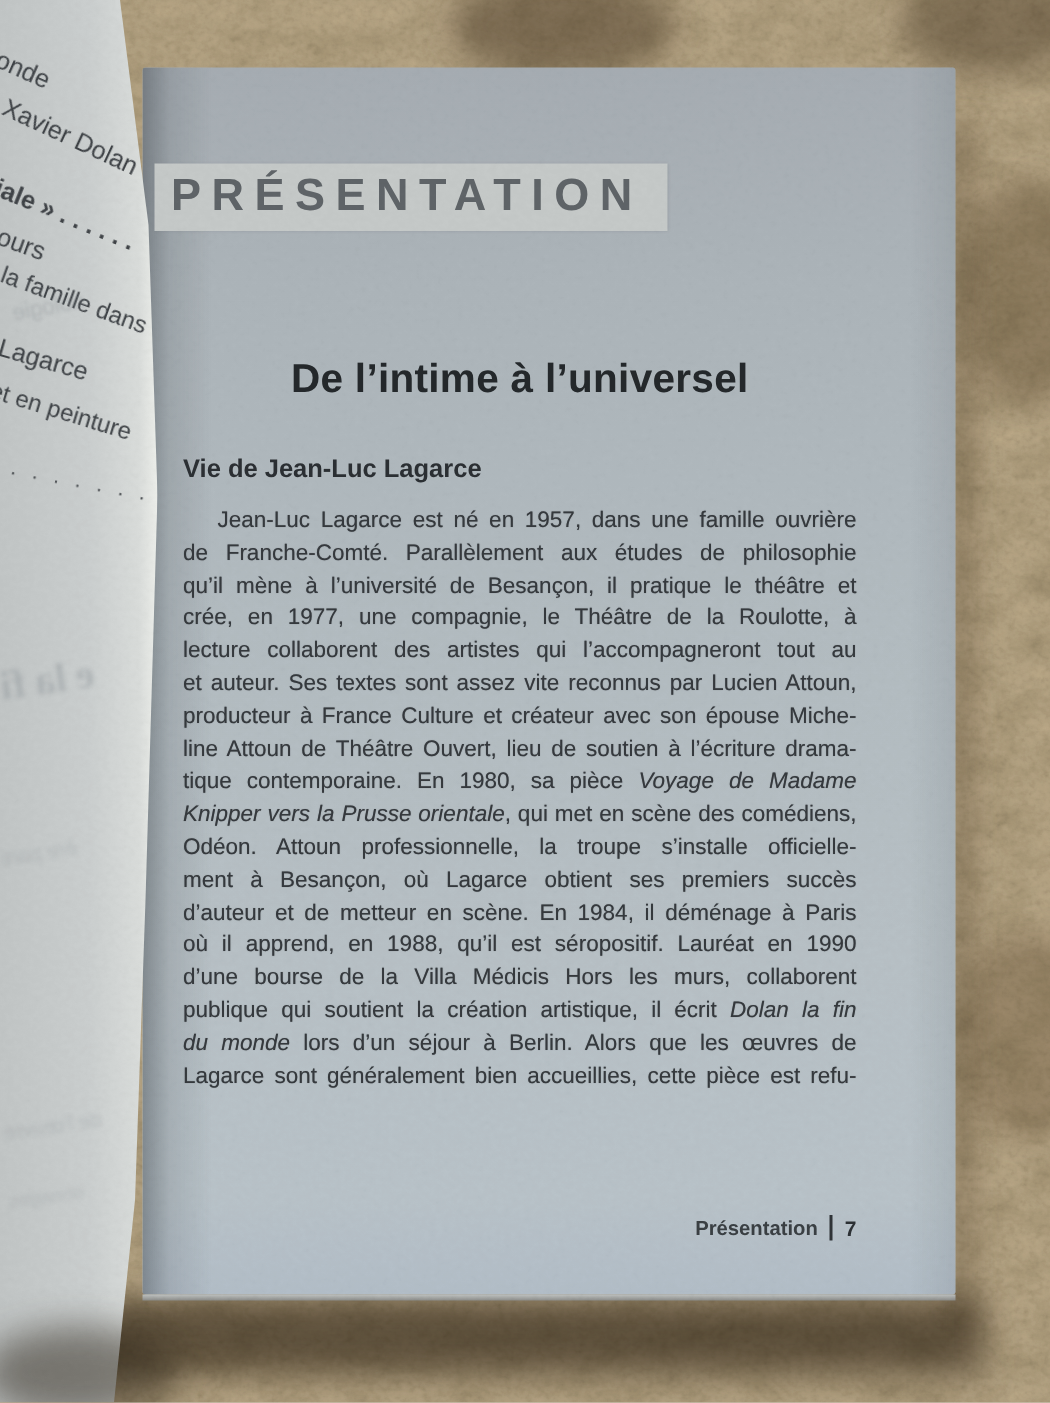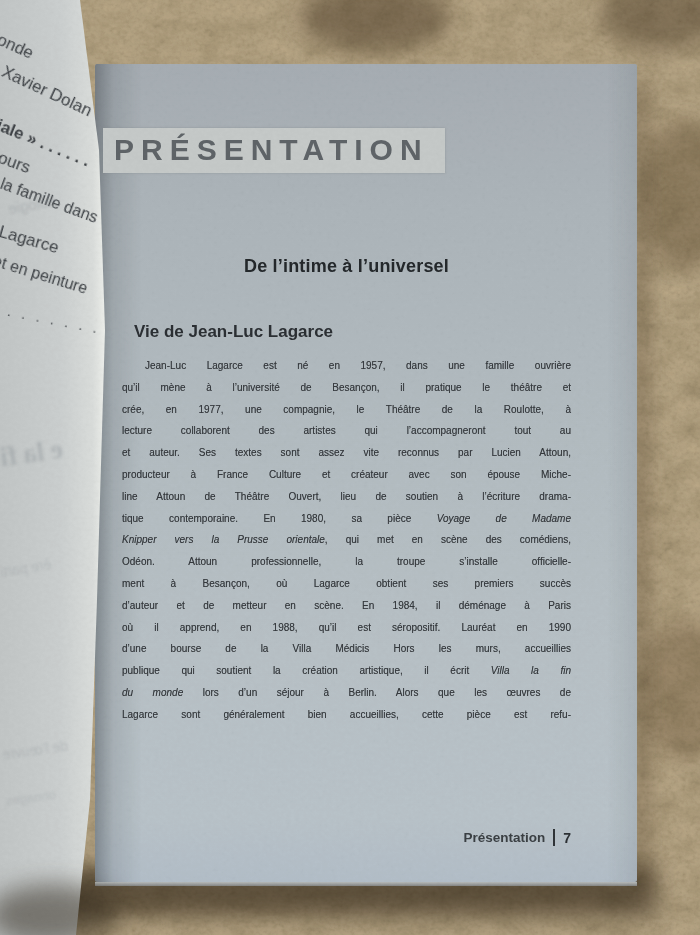--- a/index.html
+++ b/index.html
@@ -15,43 +15,43 @@
   .patch-c{left:600px;top:-20px;width:120px;height:70px;background:rgba(70,55,35,.45);}
   .patch-d{left:640px;top:620px;width:90px;height:140px;background:rgba(96,78,52,.35);}
 
   
   .book-bottom-shadow{position:absolute;left:50px;top:866px;width:606px;height:50px;
       background:rgba(44,33,18,.62);filter:blur(11px);z-index:1;}
   .book-right-shadow{position:absolute;left:633px;top:80px;width:16px;height:800px;
       background:rgba(58,45,26,.32);filter:blur(9px);z-index:1;}
 
   
-  .right-page{position:absolute;left:95px;top:64px;width:542px;height:818px;z-index:2;
+  .right-page{position:absolute;left:95px;top:45px;width:542px;height:818px;z-index:2;
       background:linear-gradient(180deg,#a6adb3 0%,#adb5ba 18%,#b3bcc1 45%,#b8c1c6 72%,#b9c3c9 92%,#b3bec8 100%);
       border-radius:2px;}
   .right-page::before{content:"";position:absolute;inset:0;
       background:linear-gradient(90deg,rgba(42,48,54,.38) 0,rgba(42,48,54,.12) 18px,rgba(0,0,0,0) 46px),
                  linear-gradient(270deg,rgba(60,66,70,.10) 0,rgba(0,0,0,0) 30px);
       border-radius:2px;pointer-events:none;}
   .right-page::after{content:"";position:absolute;left:0;right:0;bottom:-4px;height:4px;
       background:linear-gradient(180deg,#cdd5da,#8d9296);opacity:.8;}
 
   .band{position:absolute;left:8px;top:64px;background:#c6cac9;padding:5px 16px 6px 11px;
       box-shadow:0 0 2px rgba(120,126,130,.5);}
   .band-text{font-size:30px;font-weight:bold;letter-spacing:7px;color:#5f6468;
       filter:blur(.3px);white-space:nowrap;}
 
   .page-title{position:absolute;left:27px;top:192px;width:449px;text-align:center;
-      font-size:18px;font-weight:bold;color:#24282b;letter-spacing:.2px;filter:blur(.2px);}
+      font-size:27px;font-weight:bold;color:#24282b;letter-spacing:.2px;filter:blur(.2px);}
 
   .section-heading{position:absolute;left:27px;top:258px;font-size:17px;font-weight:bold;
-      color:#2b2f33;filter:blur(.2px);margin-left:12px;}
+      color:#2b2f33;filter:blur(.2px);}
 
   .body-paragraph{position:absolute;left:27px;top:291px;width:449px;color:#35393d;
-      font-size:10px;line-height:21.8px;filter:blur(.25px);
+      font-size:15px;line-height:21.8px;filter:blur(.25px);
       text-shadow:0 0 .6px rgba(53,57,61,.55);}
   .body-line{text-align:justify;text-align-last:justify;white-space:normal;height:21.8px;overflow:visible;}
   .body-line.first{padding-left:23px;}
   .body-line .it{font-style:italic;}
 
   .footer{position:absolute;right:66px;bottom:36px;display:flex;align-items:center;gap:8px;
       filter:blur(.2px);}
   .footer-label{font-size:13.5px;font-weight:600;color:#3a3f43;}
   .footer-bar{width:2px;height:17px;background:#2f3337;}
   .footer-page{font-size:14px;font-weight:bold;color:#2c3034;}
@@ -119,34 +119,35 @@
     <div class="band">
       <div class="band-text">PRÉSENTATION</div>
     </div>
 
     <div class="page-title">De l’intime à l’universel</div>
 
     <div class="section-heading">Vie de Jean-Luc Lagarce</div>
 
     <div class="body-paragraph">
         <div class="body-line first"><span>Jean-Luc Lagarce est né en 1957, dans une famille ouvrière</span></div>
+        <div class="body-line"><span>de Franche-Comté. Parallèlement aux études de philosophie</span></div>
         <div class="body-line"><span>qu’il mène à l’université de Besançon, il pratique le théâtre et</span></div>
         <div class="body-line"><span>crée, en 1977, une compagnie, le Théâtre de la Roulotte, à</span></div>
         <div class="body-line"><span>lecture collaborent des artistes qui l’accompagneront tout au</span></div>
         <div class="body-line"><span>et auteur. Ses textes sont assez vite reconnus par Lucien Attoun,</span></div>
         <div class="body-line"><span>producteur à France Culture et créateur avec son épouse Miche-</span></div>
         <div class="body-line"><span>line Attoun de Théâtre Ouvert, lieu de soutien à l’écriture drama-</span></div>
         <div class="body-line"><span>tique contemporaine. En 1980, sa pièce </span><span class="it">Voyage de Madame</span></div>
         <div class="body-line"><span class="it">Knipper vers la Prusse orientale</span><span>, qui met en scène des comédiens,</span></div>
         <div class="body-line"><span>Odéon. Attoun professionnelle, la troupe s’installe officielle-</span></div>
         <div class="body-line"><span>ment à Besançon, où Lagarce obtient ses premiers succès</span></div>
         <div class="body-line"><span>d’auteur et de metteur en scène. En 1984, il déménage à Paris</span></div>
         <div class="body-line"><span>où il apprend, en 1988, qu’il est séropositif. Lauréat en 1990</span></div>
-        <div class="body-line"><span>d’une bourse de la Villa Médicis Hors les murs, accueillies</span></div>
-        <div class="body-line"><span>publique qui soutient la création artistique, il écrit </span><span class="it">Villa la fin</span></div>
+        <div class="body-line"><span>d’une bourse de la Villa Médicis Hors les murs, collaborent</span></div>
+        <div class="body-line"><span>publique qui soutient la création artistique, il écrit </span><span class="it">Dolan la fin</span></div>
         <div class="body-line"><span class="it">du monde</span><span> lors d’un séjour à Berlin. Alors que les œuvres de</span></div>
         <div class="body-line"><span>Lagarce sont généralement bien accueillies, cette pièce est refu-</span></div>
       </div>
 
     <div class="footer">
       <span class="footer-label">Présentation</span>
       <span class="footer-bar"></span>
       <span class="footer-page">7</span>
     </div>
   </div>

